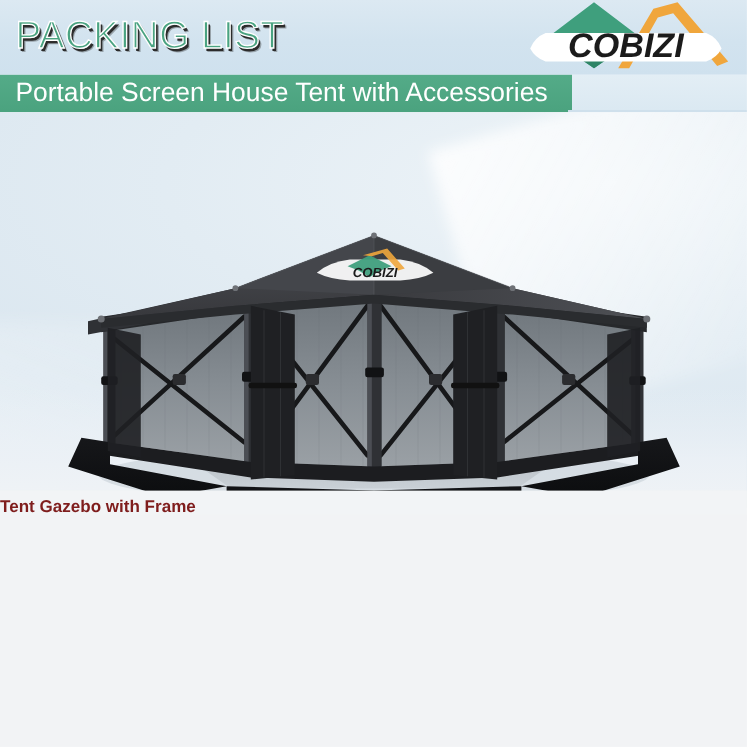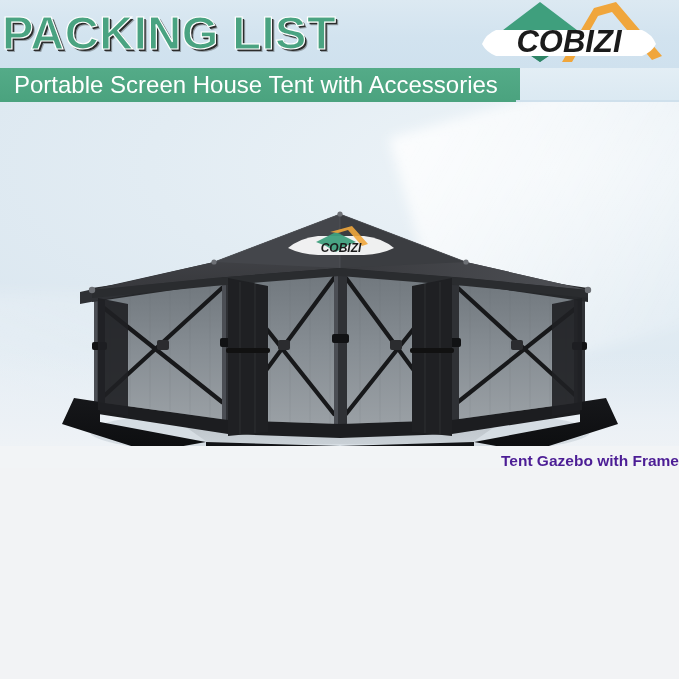--- a/index.html
+++ b/index.html
@@ -11,22 +11,22 @@
   }
   #page{position:relative;width:679px;height:679px;overflow:hidden;background:#fff;}
 
   
   .header{
     position:absolute;left:0;top:0;width:679px;height:68px;
     background:linear-gradient(180deg,#dce9f2 0%,#d2e3ef 55%,#cfe1ee 100%);
     overflow:hidden;
   }
   .title{
-    position:absolute;left:2px;top:5px;
-    font-size:47px;font-weight:bold;letter-spacing:0.5px;
+    position:absolute;left:14px;top:5px;
+    font-size:35px;font-weight:normal;letter-spacing:0.5px;
     color:#4aa381;
     -webkit-text-stroke:1.2px #ffffff;
     text-shadow:2px 2px 0 #2c2c2c, 3px 3px 0 rgba(40,40,40,.35);
     white-space:nowrap;line-height:56px;
   }
   .logo-head{position:absolute;left:466px;top:0px;width:206px;height:66px;}
   .logo-head svg{display:block;}
 
   .subbar{
     position:absolute;left:0;top:68px;width:520px;height:32px;
@@ -62,22 +62,22 @@
     position:absolute;left:-60px;bottom:-30px;width:420px;height:200px;
     background:linear-gradient(20deg,rgba(255,255,255,.55),rgba(255,255,255,0));
     filter:blur(8px);
   }
   .hero .floor{
     position:absolute;left:0;bottom:0;width:679px;height:110px;
     background:linear-gradient(180deg,rgba(228,236,243,0) 0%,rgba(236,241,246,.9) 60%,#f0f3f6 100%);
   }
   .hero svg{position:absolute;left:0;top:0;}
   .hero-caption{
-    position:absolute;left:0;top:452px;width:679px;text-align:right;
-    font-size:15.5px;font-weight:bold;color:#4c1d95;
+    position:absolute;left:0;top:452px;width:679px;text-align:left;
+    font-size:15.5px;font-weight:bold;color:#7f1d1d;
   }
   .caption-band{
     position:absolute;left:0;top:446px;width:679px;height:28px;background:#f2f4f6;
   }
 
   
   .acc{
     position:absolute;left:0;top:468px;width:679px;height:211px;
     background:#f2f3f5;
   }

